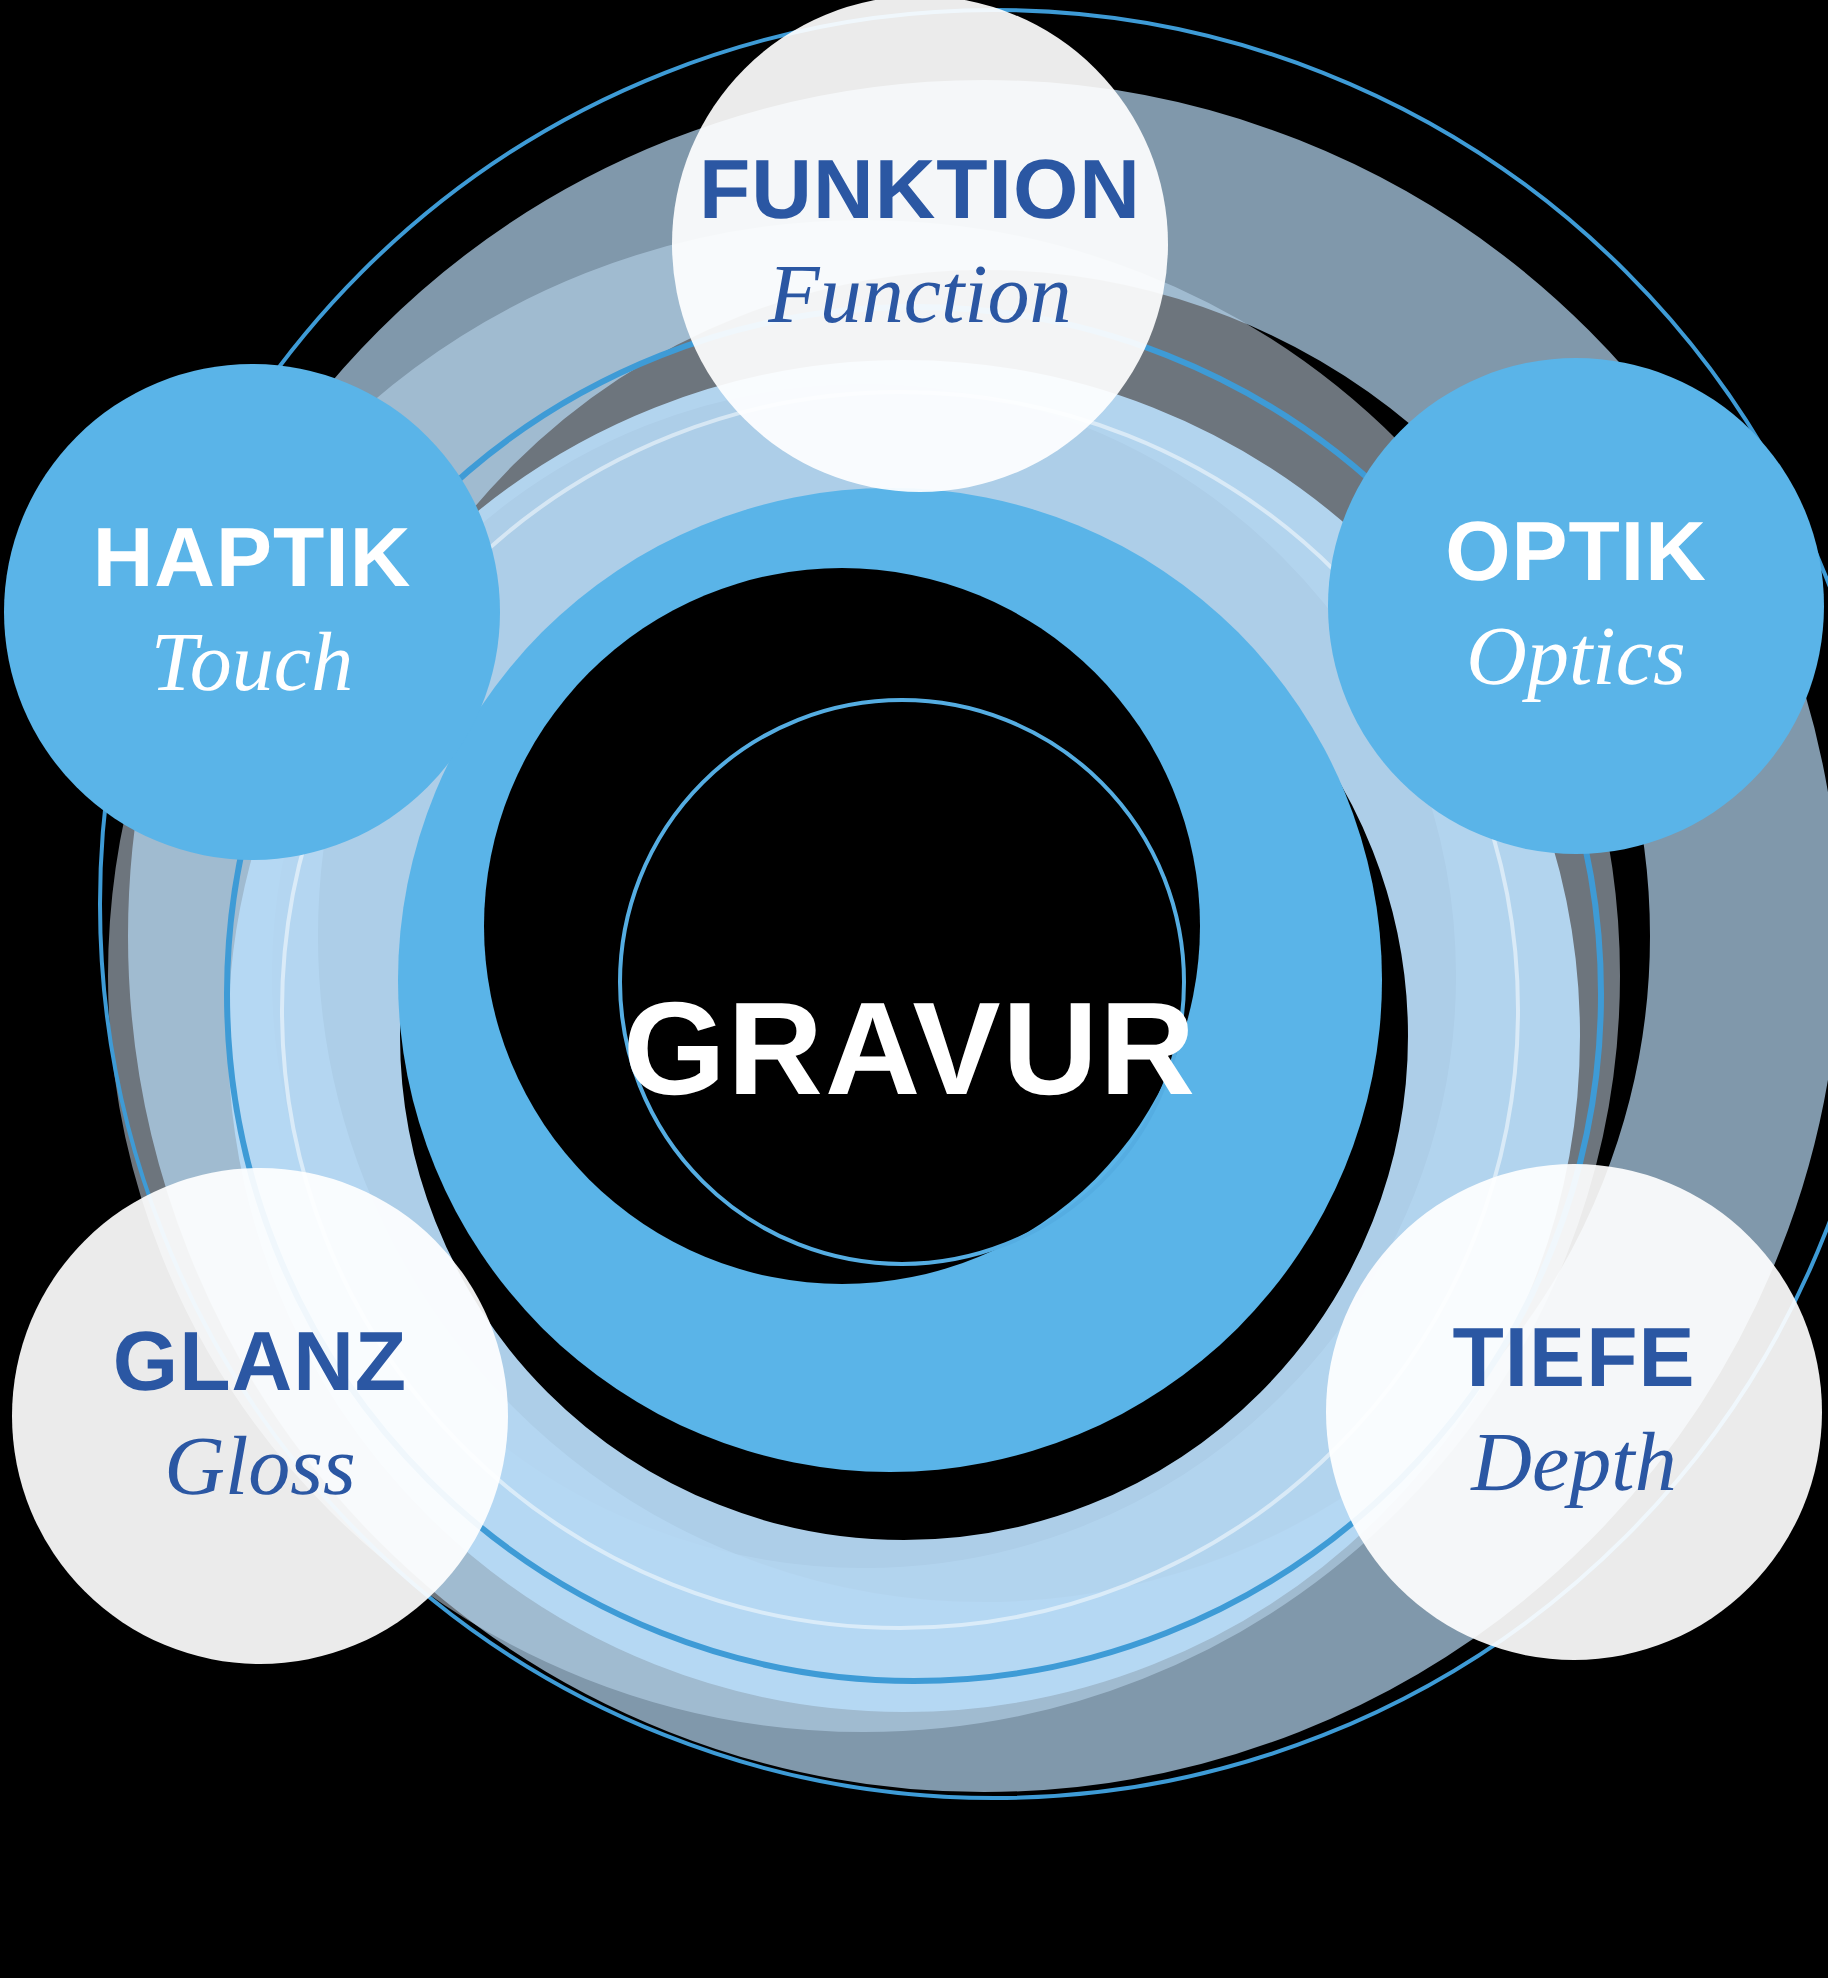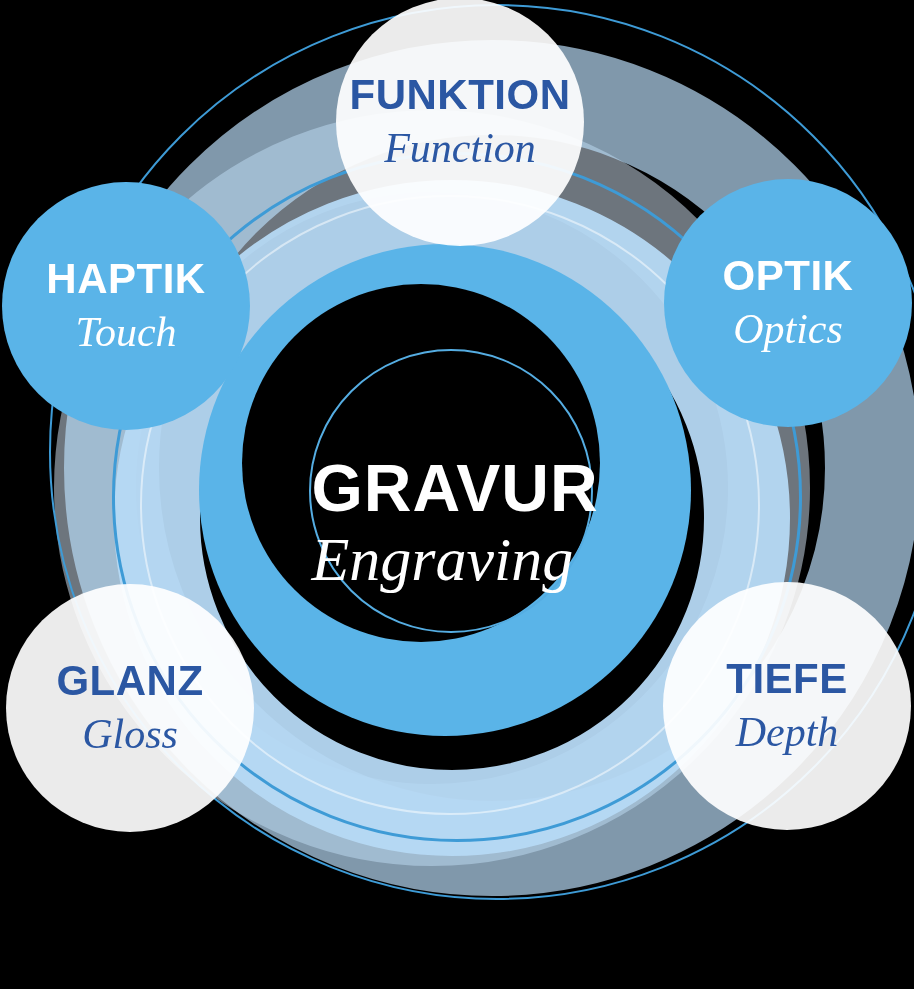--- a/index.html
+++ b/index.html
@@ -85,21 +85,20 @@
   <div class="c thin-large"></div>
   <div class="c thin-outer"></div>
   <div class="c thin-pale"></div>
 
   <div class="c center-disc"></div>
   <div class="c center-hole"></div>
   <div class="c thin-small"></div>
 
   <div class="center-label">
     <div class="center-term">GRAVUR</div>
-    <div class="center-translation">Engraving</div>
   </div>
 
   <div class="node light pos-funktion">
     <div class="node-term">FUNKTION</div>
     <div class="node-translation">Function</div>
   </div>
 
   <div class="node light pos-tiefe">
     <div class="node-term">TIEFE</div>
     <div class="node-translation">Depth</div>

